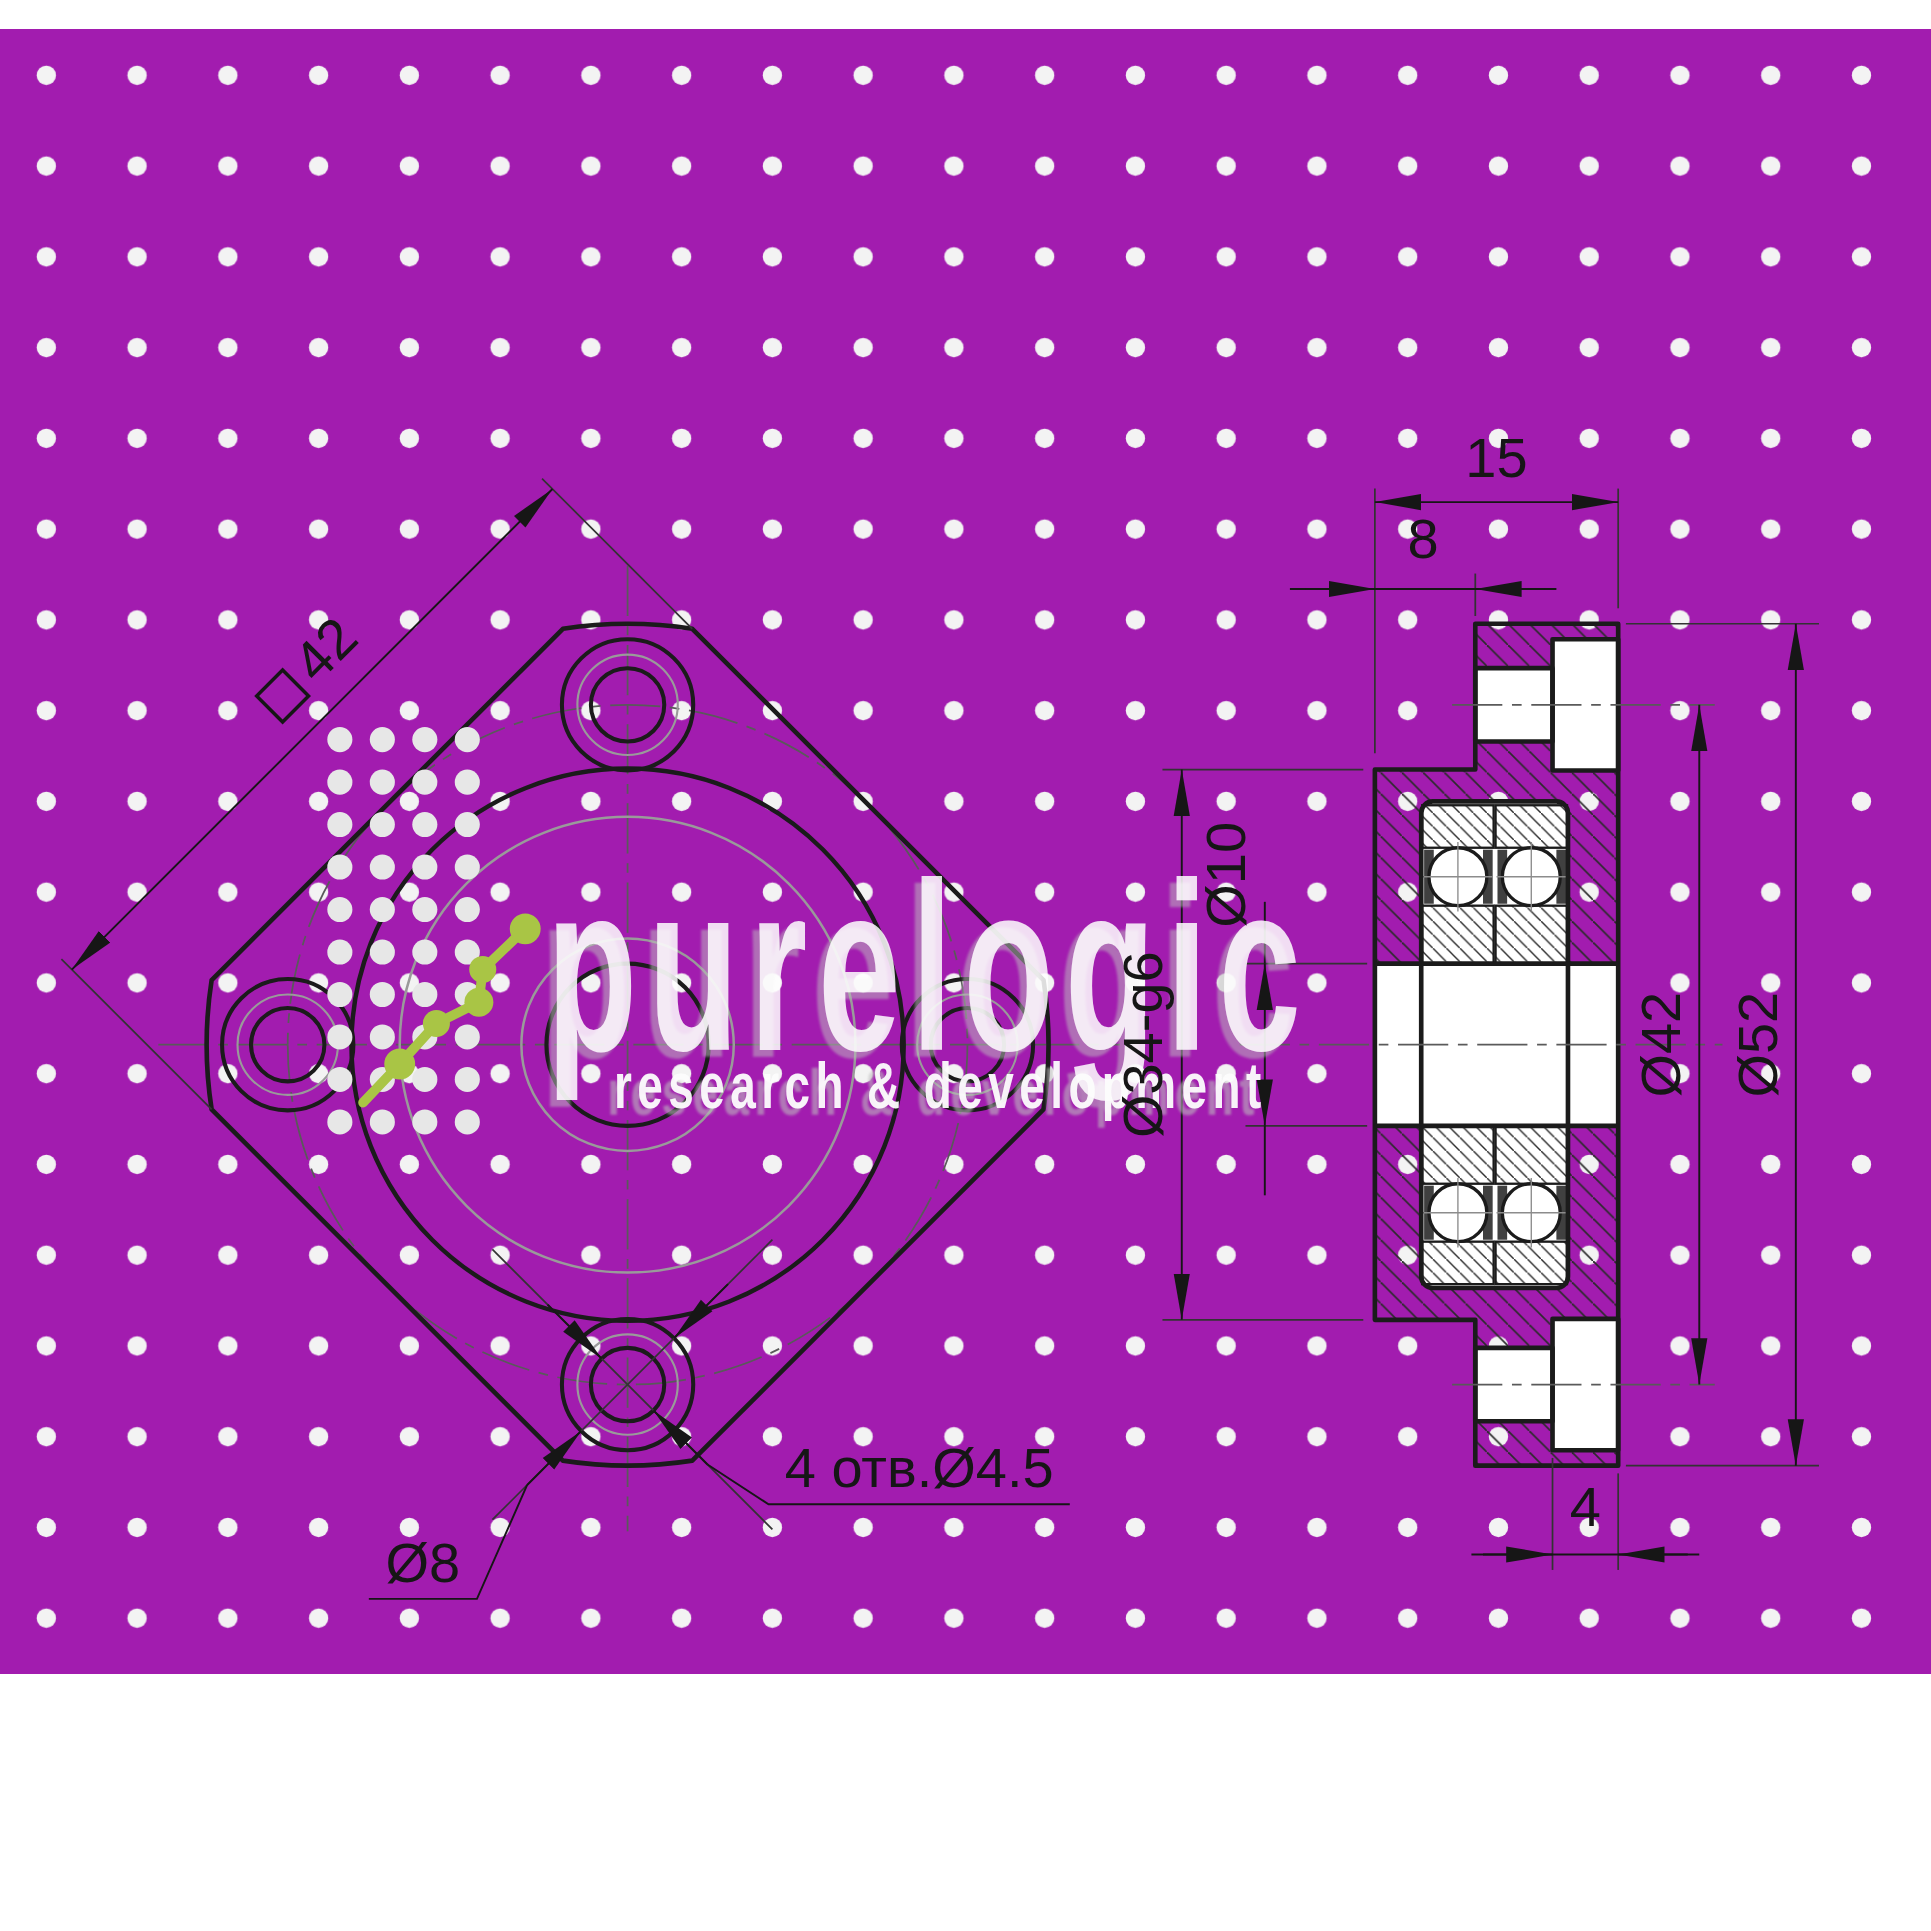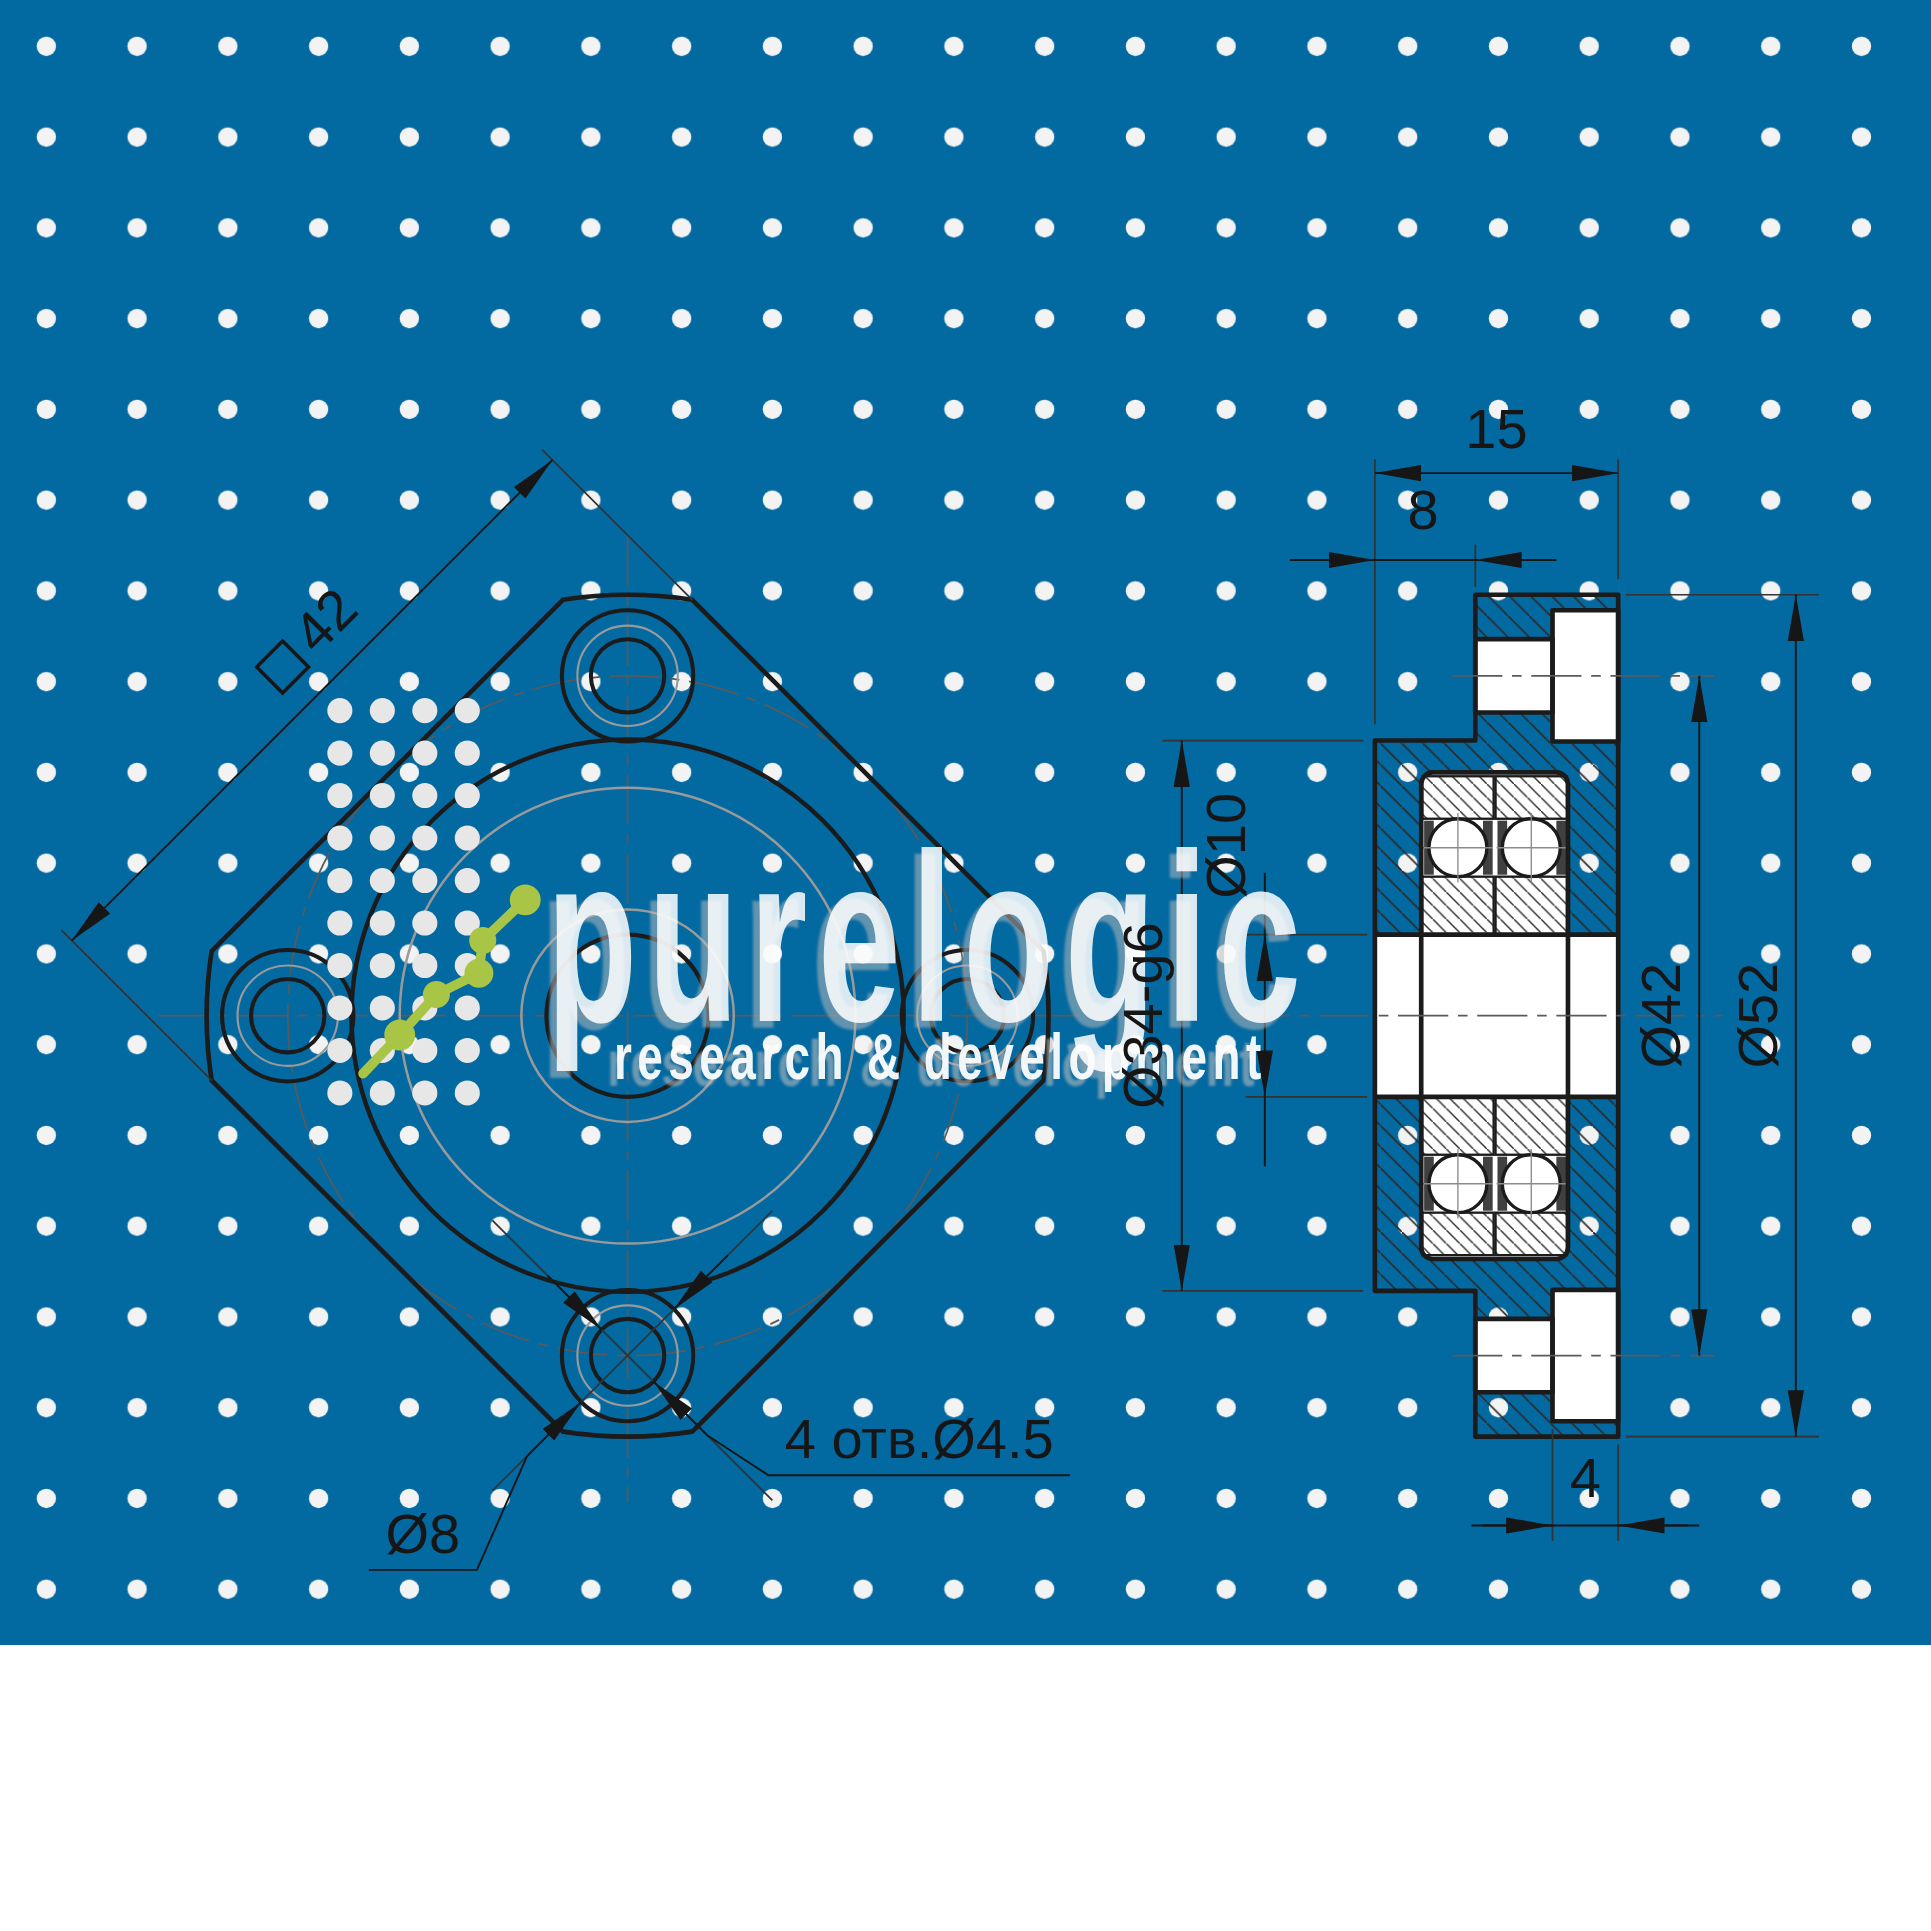--- a/index.html
+++ b/index.html
@@ -1,16 +1,16 @@
 <!DOCTYPE html>
 <html><head>
 <meta charset="utf-8">
 <style>
   html,body{margin:0;padding:0;background:#ffffff;}
-  .canvas{width:1931px;height:1645px;background:#0369a1;position:relative;overflow:hidden;}
+  .canvas{width:1931px;height:1645px;background:#a21caf;position:relative;overflow:hidden;margin-top:29px;}
   svg{display:block;}
   text{font-family:"Liberation Sans","DejaVu Sans",sans-serif;}
   .dimtxt{font-size:29px;fill:#161616;}
   .noteTxt{font-size:29px;fill:#161616;}
   .wm-brand{font-size:124px;font-weight:bold;fill:#ffffff;fill-opacity:0.85;letter-spacing:9px;}
   .wm-tag{font-size:34px;font-weight:bold;fill:#fdfdfd;fill-opacity:0.95;letter-spacing:4px;}
 </style>
 </head>
 <body>
 

